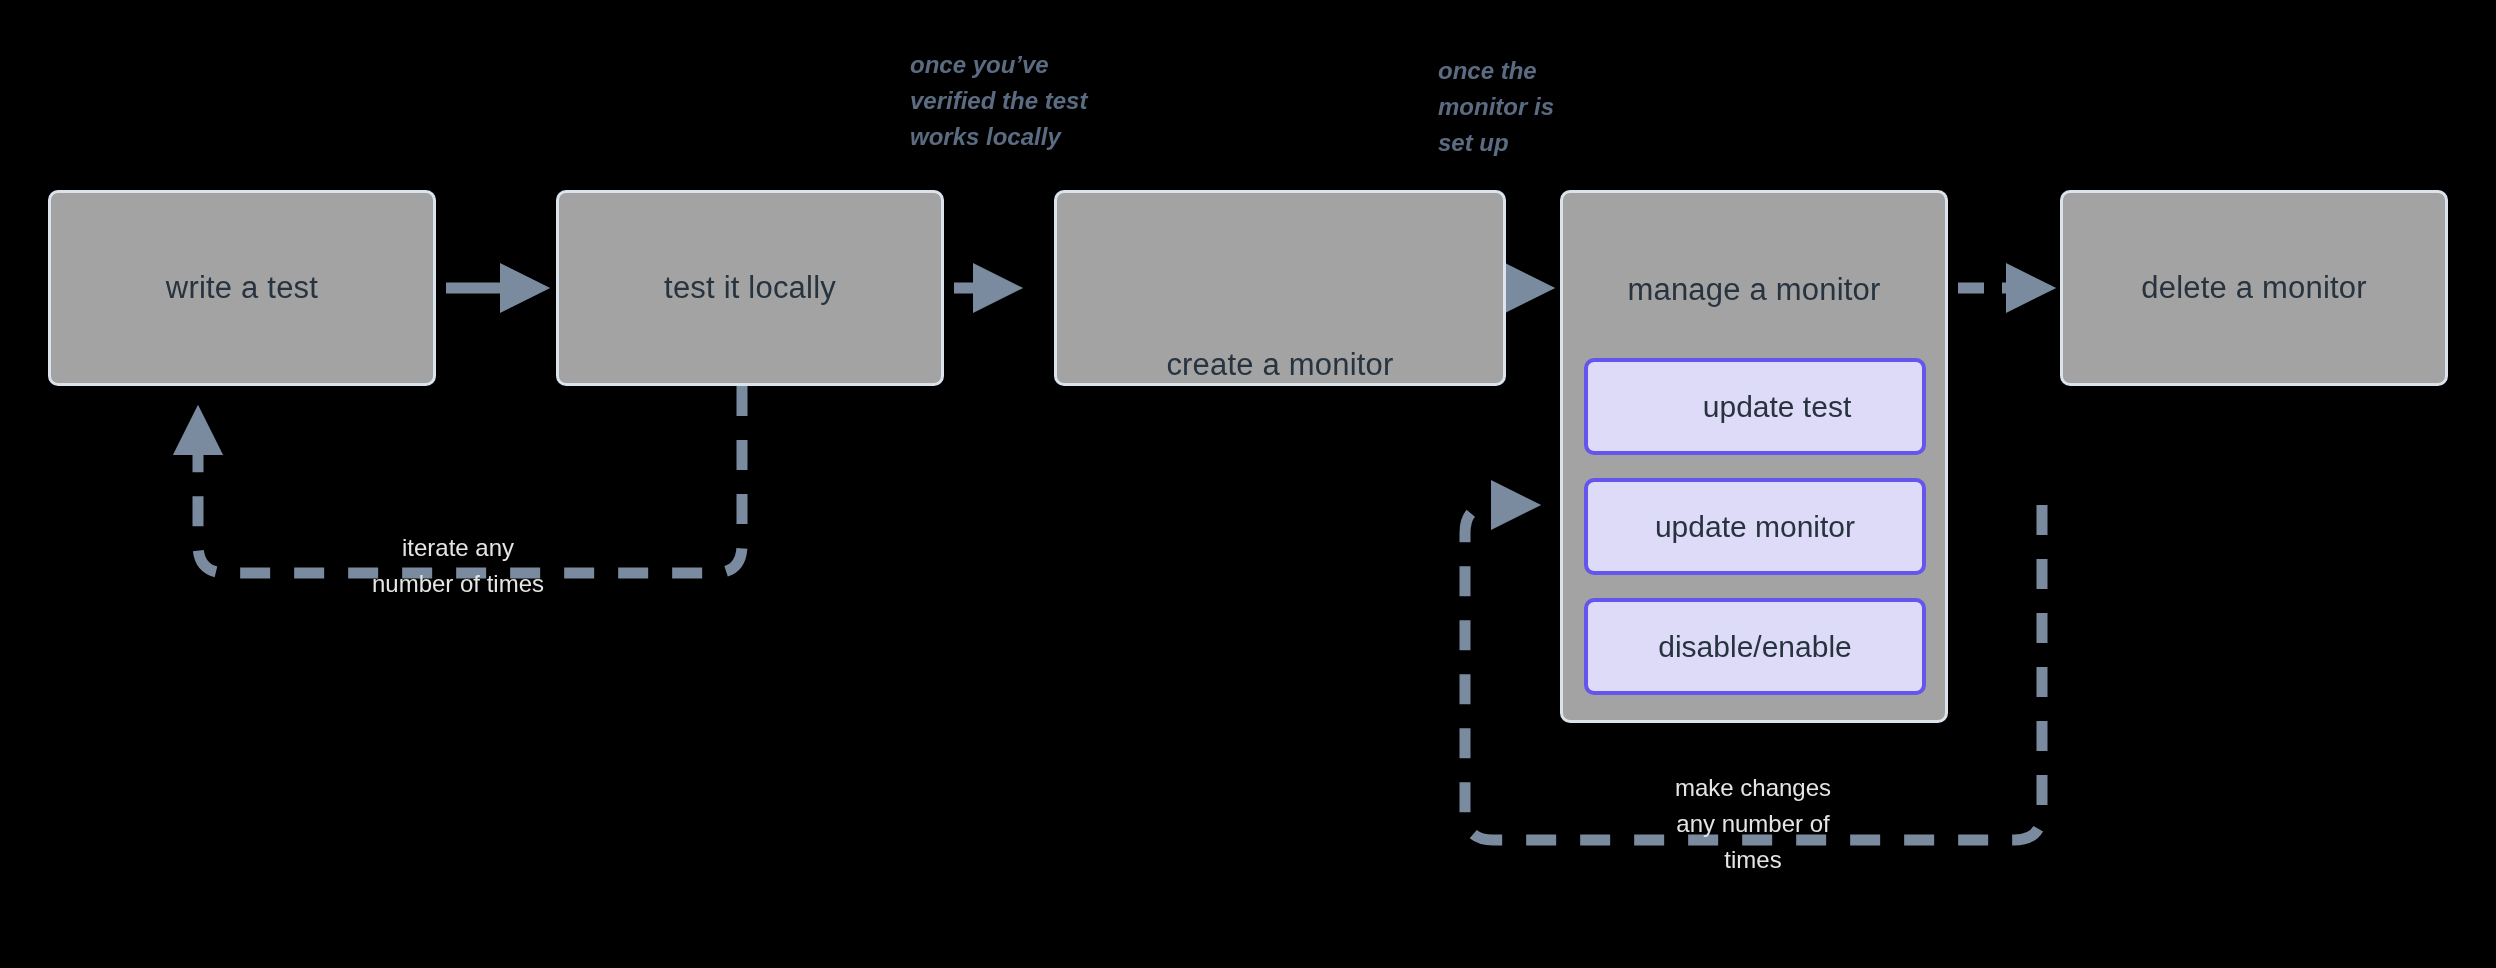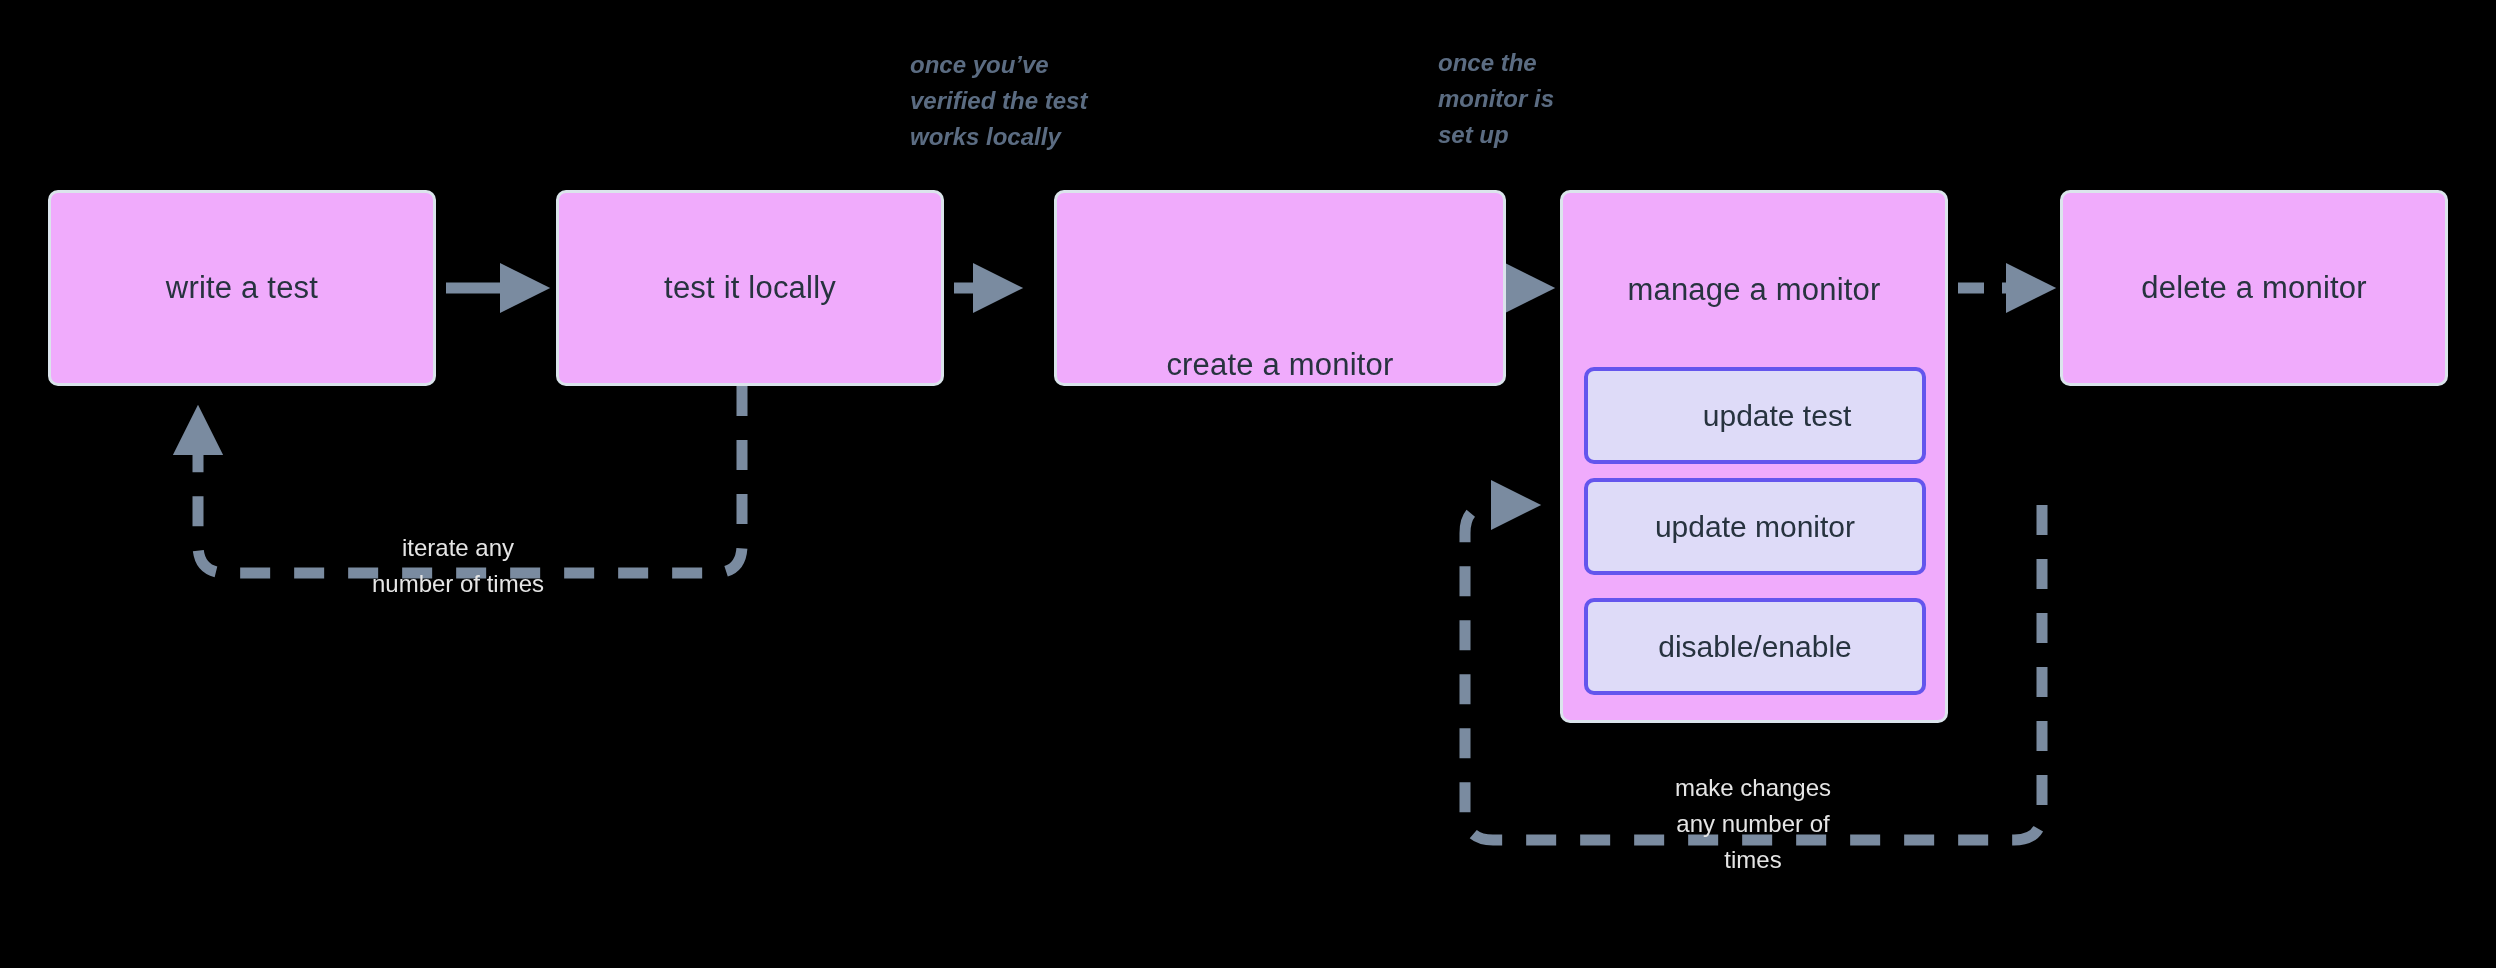--- a/index.html
+++ b/index.html
@@ -19,21 +19,21 @@
     position: absolute;
     left: 0;
     top: 0;
     width: 2496px;
     height: 968px;
     pointer-events: none;
   }
   .node {
     position: absolute;
     box-sizing: border-box;
-    background: #f0abfc;
+    background: #a3a3a3;
     border: 3px solid #dbe4ec;
     border-radius: 10px;
     display: flex;
     align-items: center;
     justify-content: center;
   }
   .node-label {
     font-size: 31px;
     color: #27333f;
     letter-spacing: 0.2px;
@@ -132,42 +132,42 @@
     <span class="node-label">test it locally</span>
   </div>
 
   <div class="node" id="node-create" style="left:1054px; top:190px; width:452px; height:196px;align-items:flex-end;">
     <span class="node-label">create a monitor</span>
   </div>
 
   <div class="node" id="node-manage" style="left:1560px; top:190px; width:388px; height:533px;">
     <span class="node-label">manage a monitor</span>
 
-    <div class="subnode" style="top:174px;padding-left:44px;">
+    <div class="subnode" style="top:165px;padding-left:44px;">
       <span class="subnode-label">update test</span>
     </div>
 
     <div class="subnode" style="top:285px;">
       <span class="subnode-label">update monitor</span>
     </div>
 
     <div class="subnode" style="top:405px;">
       <span class="subnode-label">disable/enable</span>
     </div>
   </div>
 
   <div class="node" id="node-delete" style="left:2060px; top:190px; width:388px; height:196px;">
     <span class="node-label">delete a monitor</span>
   </div>
 
   <div class="edge-label italic" style="left:910px; top:47px;">once you’ve
 verified the test
 works locally</div>
 
-  <div class="edge-label italic" style="left:1438px; top:45px;">once the
+  <div class="edge-label italic" style="left:1438px; top:53px;">once the
 monitor is
 set up</div>
 
   <div class="edge-label loop" style="left:330px; top:530px; width:256px;">iterate any
 number of times</div>
 
   <div class="edge-label loop" style="left:1626px; top:770px; width:254px;">make changes
 any number of
 times</div>
 

